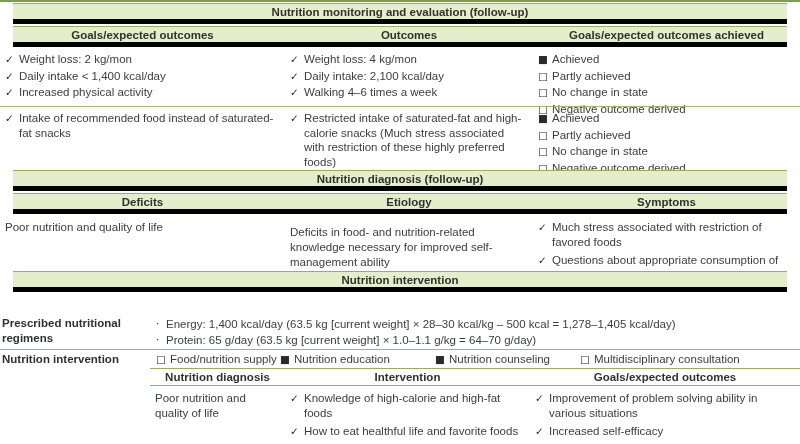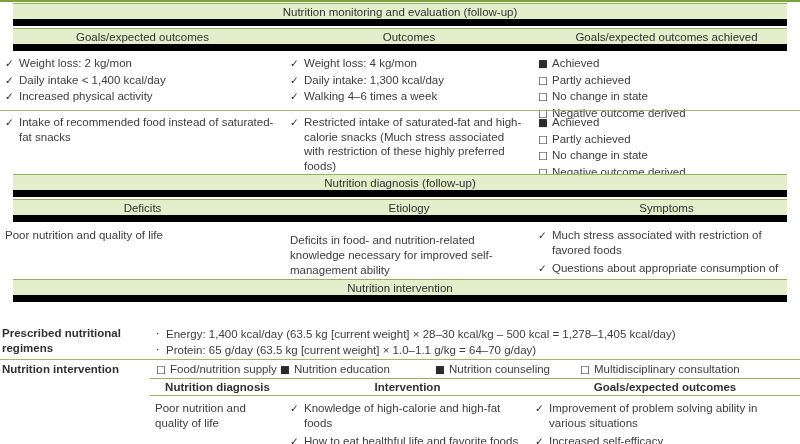--- a/index.html
+++ b/index.html
@@ -4,24 +4,24 @@
 <style>
   html,body { margin:0; padding:0; background:#ffffff; }
   .table-wrap {
     width:800px; height:444px; box-sizing:border-box; overflow:hidden;
     font-family:"Liberation Sans", sans-serif; font-size:11.5px; color:#3d3d3d;
     display:flex; flex-direction:column; background:#fff;
   }
   .rule-thick { height:2px; background:#7da33f; flex:0 0 auto; }
   .rule { height:1px; background:#9cba6a; flex:0 0 auto; }
   .band {
-    background:#e4eecb; border-top:1px solid #94b25c; border-bottom:7px solid #000000;
+    background:#e4eecb; border-top:1px solid #94b25c; border-bottom:5px solid #000000;
     margin:1px 13px; height:15px; flex:0 0 auto;
     display:flex; align-items:center; justify-content:center;
-    font-weight:normal; color:#313131;
+    font-weight:bold; color:#313131;
   }
   .band-grid { display:grid; grid-template-columns:285px 248px 267px; align-items:center; justify-items:center; }
   .grid3 { display:grid; grid-template-columns:285px 248px 267px; flex:0 0 auto; }
   .cell { padding:4px 8px 2px 5px; box-sizing:border-box; }
   .item { display:flex; align-items:flex-start; margin:0 0 2px 0; line-height:14.5px; }
   .g { flex:0 0 14px; width:14px; font-family:"DejaVu Sans", sans-serif; font-size:10.5px; color:#2b2b2b; line-height:14.5px; }
   .txt { flex:1 1 auto; }
   .bold { font-weight:bold; color:#313131; }
   .r-regimens { display:grid; grid-template-columns:150px 650px; flex:0 0 auto;margin-top:19px; }
   .label-cell { padding:4px 4px 2px 2px; font-weight:bold; color:#313131; line-height:15px; box-sizing:border-box; }
@@ -83,21 +83,21 @@
           <span class="txt">Increased physical activity</span>
         </div>
     </div>
     <div class="cell">
       <div class="item">
           <span class="g">✓</span>
           <span class="txt">Weight loss: 4 kg/mon</span>
         </div>
       <div class="item">
           <span class="g">✓</span>
-          <span class="txt">Daily intake: 1,300 kcal/day</span>
+          <span class="txt">Daily intake: 2,100 kcal/day</span>
         </div>
       <div class="item">
           <span class="g">✓</span>
           <span class="txt">Walking 4–6 times a week</span>
         </div>
     </div>
     <div class="cell">
       <div class="item">
           <span class="g">■</span>
           <span class="txt">Achieved</span>

